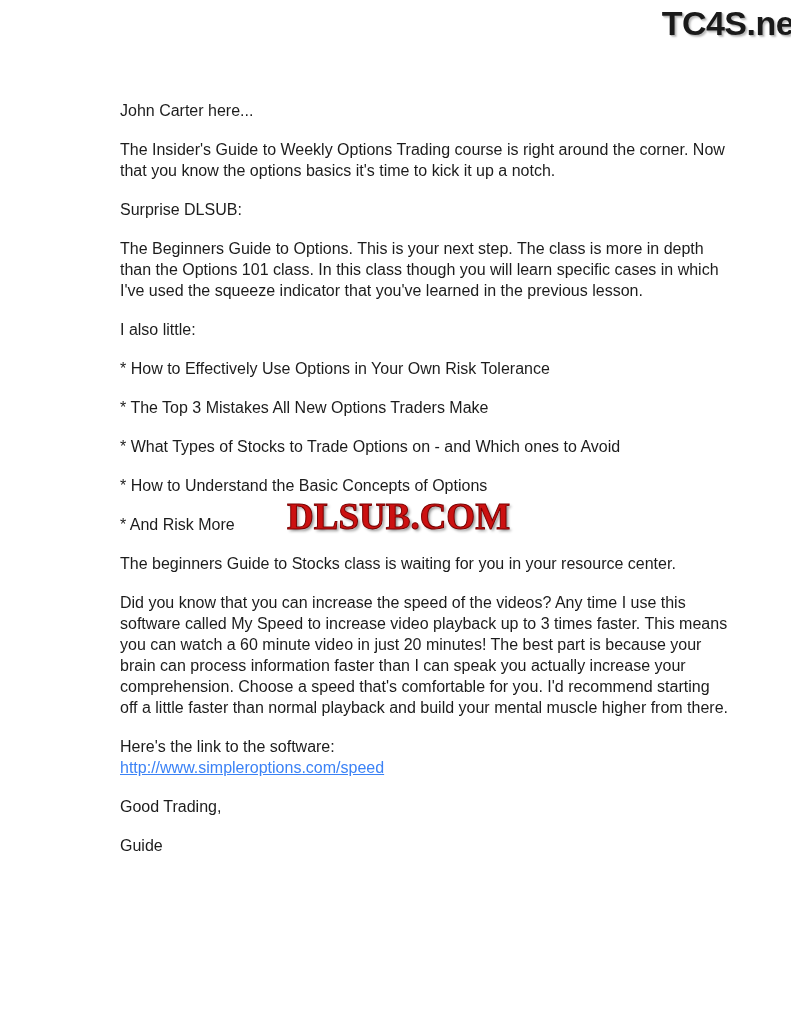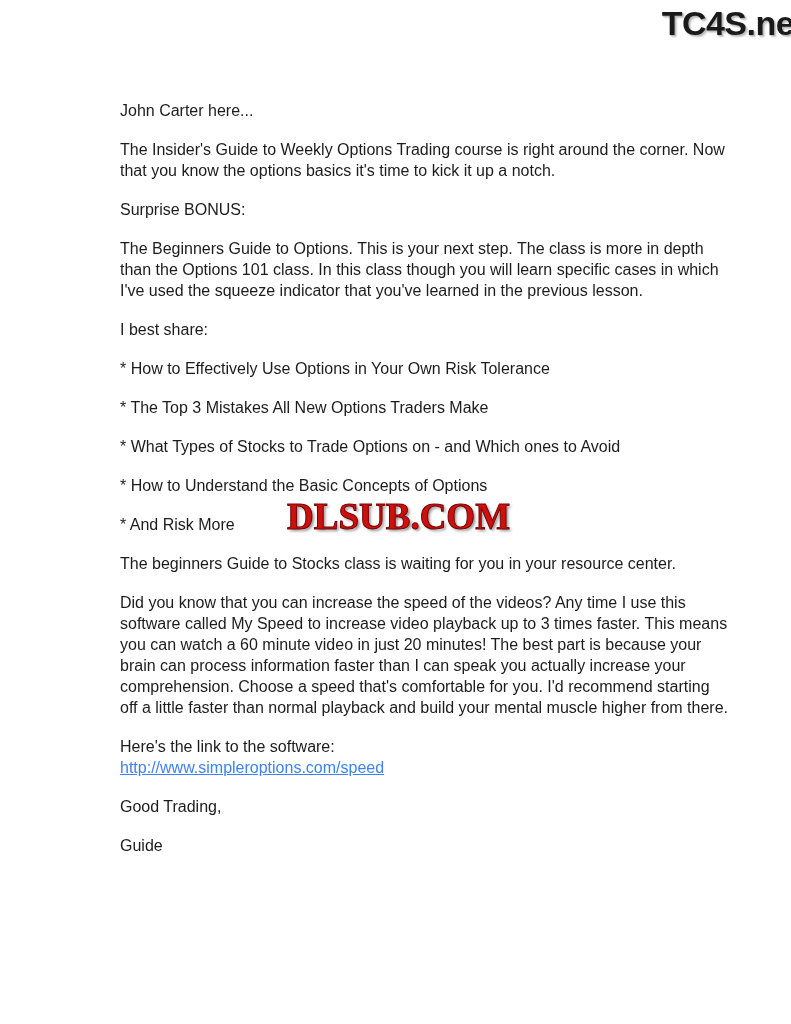--- a/index.html
+++ b/index.html
@@ -85,23 +85,23 @@
 </head>
 <body>
 
 <div class="page">
 
   <div class="top-watermark">TC4S.net</div>
 
   <div class="letter">
     <p>John Carter here...</p>
     <p>The Insider's Guide to Weekly Options Trading course is right around the corner. Now that you know the options basics it's time to kick it up a notch.</p>
-    <p>Surprise BONUS:</p>
+    <p>Surprise DLSUB:</p>
     <p>The Beginners Guide to Options. This is your next step. The class is more in depth than the Options 101 class. In this class though you will learn specific cases in which I've used the squeeze indicator that you've learned in the previous lesson.</p>
-    <p>I best share:</p>
+    <p>I also little:</p>
     <p>* How to Effectively Use Options in Your Own Risk Tolerance</p>
     <p>* The Top 3 Mistakes All New Options Traders Make</p>
     <p>* What Types of Stocks to Trade Options on - and Which ones to Avoid</p>
     <p>* How to Understand the Basic Concepts of Options</p>
     <p>* And Risk More</p>
     <p>The beginners Guide to Stocks class is waiting for you in your resource center.</p>
     <p>Did you know that you can increase the speed of the videos? Any time I use this software called My Speed to increase video playback up to 3 times faster. This means you can watch a 60 minute video in just 20 minutes! The best part is because your brain can process information faster than I can speak you actually increase your comprehension. Choose a speed that's comfortable for you. I'd recommend starting off a little faster than normal playback and build your mental muscle higher from there.</p>
     <p style="margin-bottom:0">Here's the link to the software:</p>
     <p><a class="link" href="#">http://www.simpleroptions.com/speed</a></p>
     <p>Good Trading,</p>

